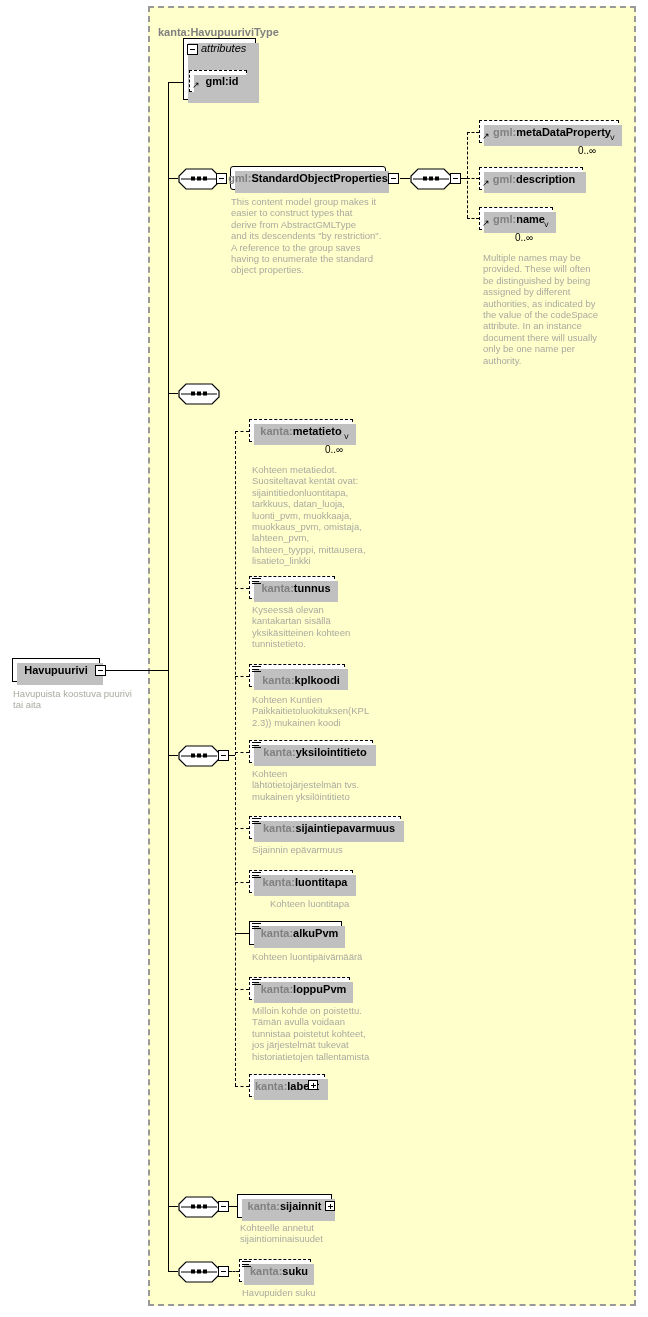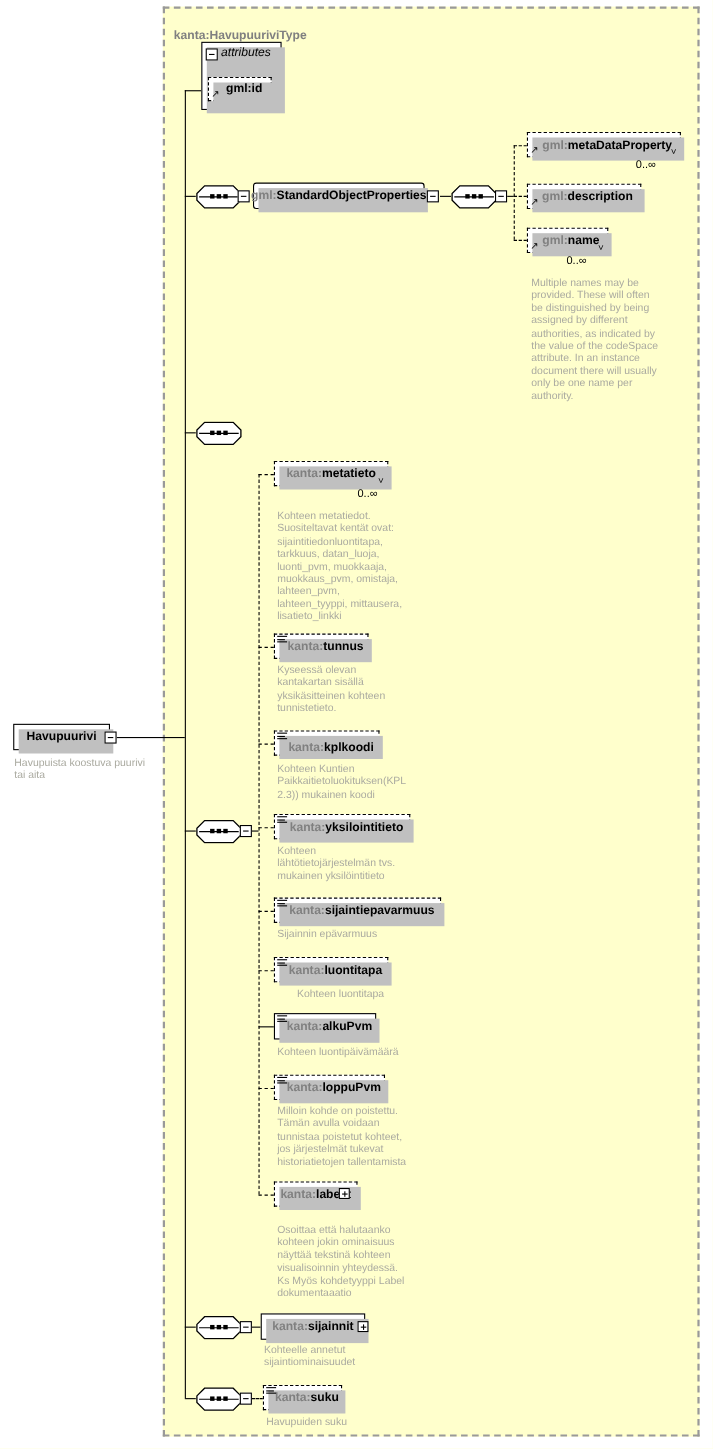--- a/index.html
+++ b/index.html
@@ -190,20 +190,27 @@
     </svg>
   </div>
   <div class="ln-h" style="left:218px; top:178px; width:8px;"></div>
   <div class="pm" style="left:216px; top:173px;"></div>
 
   <div class="node node-solid shadowed" style="left:230px; top:166px; width:156px; height:24px; border-radius:3px;">
     <span>
       <span class="pfx">gml:</span><span class="lbl">StandardObjectProperties</span>
     </span>
   </div>
+  <div class="anno" style="left:231px; top:196px; width:155px;">This content model group makes it
+easier to construct types that
+       derive from AbstractGMLType
+and its descendents "by restriction".
+       A reference to the group saves
+having to enumerate the standard
+object properties.</div>
 
   <div class="ln-h" style="left:386px; top:178px; width:8px;"></div>
   <div class="pm" style="left:388px; top:173px;"></div>
   <div class="ln-h" style="left:400px; top:178px; width:10px;"></div>
 
   <div class="seq" style="left:410px; top:168px;">
     <svg width="42" height="22" viewBox="0 0 42 22">
       <polygon points="8,1 34,1 41,8 41,14 34,21 8,21 1,14 1,8" fill="#ffffff" stroke="#000000" stroke-width="1.2"></polygon>
       <line x1="3" y1="11" x2="39" y2="11" stroke="#000000" stroke-width="1"></line>
       <rect x="13" y="8.5" width="4" height="4" fill="#000"></rect>
@@ -401,26 +408,20 @@
 jos järjestelmät tukevat
 historiatietojen tallentamista</div>
 
   <div class="ln-h-d" style="left:235px; top:1086px; width:14px;"></div>
   <div class="node node-dashed shadowed" style="left:249px; top:1074px; width:76px; height:23px;">
     <span>
       <span class="pfx">kanta:</span><span class="lbl">labelit</span>
     </span>
   </div>
   <div class="inline-pm plus" style="position:absolute; left:303px; top:1080px; z-index:8;"></div>
-  <div class="anno" style="left:252px; top:1113px; width:150px;">Osoittaa että halutaanko
-kohteen jokin ominaisuus
-näyttää tekstinä kohteen
-visualisoinnin yhteydessä.
- Ks Myös kohdetyyppi Label
-dokumentaaatio</div>
 
   <div class="ln-h" style="left:168px; top:1206px; width:10px;"></div>
   <div class="seq" style="left:178px; top:1196px;">
     <svg width="42" height="22" viewBox="0 0 42 22">
       <polygon points="8,1 34,1 41,8 41,14 34,21 8,21 1,14 1,8" fill="#ffffff" stroke="#000000" stroke-width="1.2"></polygon>
       <line x1="3" y1="11" x2="39" y2="11" stroke="#000000" stroke-width="1"></line>
       <rect x="13" y="8.5" width="4" height="4" fill="#000"></rect>
       <rect x="19" y="8.5" width="4" height="4" fill="#000"></rect>
       <rect x="25" y="8.5" width="4" height="4" fill="#000"></rect>
     </svg>

